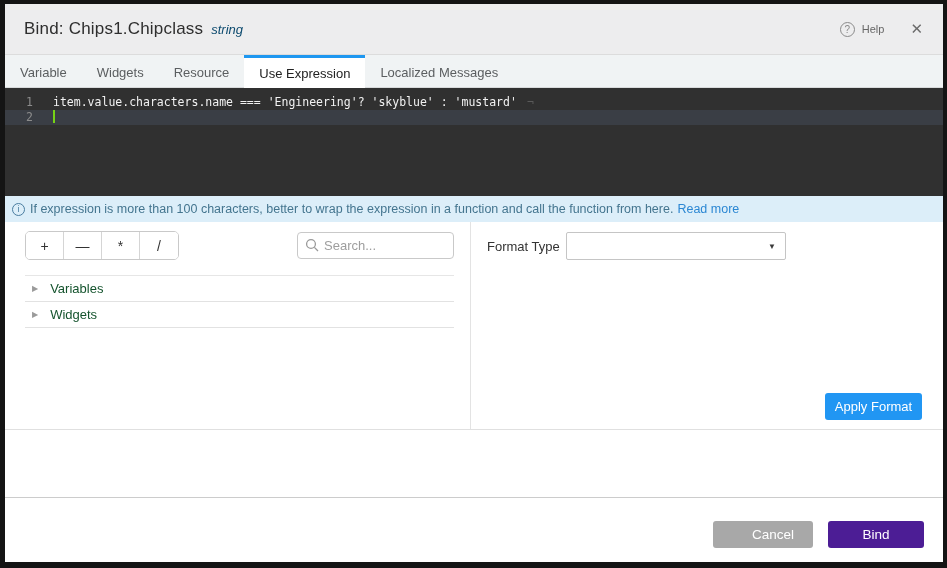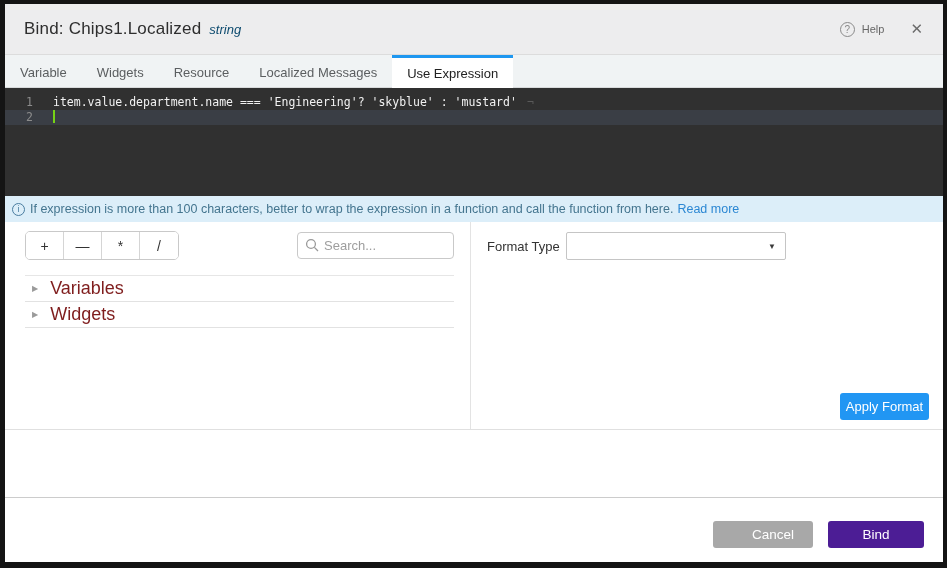--- a/index.html
+++ b/index.html
@@ -103,34 +103,34 @@
   }
   .search-input::placeholder { color: #9e9e9e; }
   .search-icon { position: absolute; left: 8px; top: 6px; width: 14px; height: 14px; }
 
   .tree { margin: 15px 16px 0 20px; border-top: 1px solid #e6e6e6; }
   .tree-row {
     height: 26px; display: flex; align-items: center; border-bottom: 1px solid #e2e2e2;
     cursor: pointer;
   }
   .tree-arrow { font-size: 8px; color: #9a9a9a; margin: 0 12px 0 7px; }
-  .tree-label { font-size: 18px; color: #7f1d1d; }
+  .tree-label { font-size: 13px; color: #14532d; }
 
   .format-row { display: flex; align-items: center; margin: 10px 0 16px 16px; }
   .format-label { font-size: 13px; color: #333; width: 79px; flex: 0 0 auto; }
   .format-select {
     width: 220px; height: 28px; border: 1px solid #c5c5c5; border-radius: 2px;
     background: #fff; position: relative; cursor: pointer; font-size: 13px; color: #333;
     display: flex; align-items: center; padding: 0 24px 0 8px;
   }
   .select-arrow {
     position: absolute; right: 9px; top: 9px; font-size: 8px; color: #3a3a3a;
   }
   .apply-btn {
-    position: absolute; right: 14px; bottom: 9px; width: 89px; height: 27px;
+    position: absolute; right: 21px; bottom: 9px; width: 97px; height: 27px;
     background: #2196f3; color: #fff; border: none; border-radius: 3px;
     font-size: 13px; cursor: pointer; font-family: "Liberation Sans", sans-serif;
   }
 
   
   .spacer { flex: 1; background: #fff; }
   .footer {
     height: 65px; border-top: 1px solid #cccccc; display: flex; align-items: flex-start;
     justify-content: flex-end; padding: 23px 19px 0 0; gap: 15px; flex: 0 0 auto;
     background: #fff;
@@ -142,43 +142,43 @@
   .btn-cancel { width: 100px; background: #a8a8a8; padding-left: 20px; }
   .btn-bind { width: 96px; background: #4c1d95; }
 </style>
 </head>
 <body>
 
 <div class="frame">
   <div class="dialog">
 
     <div class="header">
-      <span class="title">Bind: Chips1.Localized</span>
+      <span class="title">Bind: Chips1.Chipclass</span>
       <span class="type-badge">string</span>
       <div class="header-right">
         <div class="help">
           <span class="help-circle">?</span>
           <span class="help-label">Help</span>
         </div>
         <span class="close-x">✕</span>
       </div>
     </div>
 
     <div class="tabbar">
       <div class="tab">Variable</div>
       <div class="tab">Widgets</div>
       <div class="tab">Resource</div>
+      <div class="tab active">Use Expression</div>
       <div class="tab">Localized Messages</div>
-      <div class="tab active">Use Expression</div>
     </div>
 
     <div class="editor">
       <div class="ed-line">
         <span class="gutter">1</span>
-        <span class="code">item.value.department.name === 'Engineering'? 'skyblue' : 'mustard'</span>
+        <span class="code">item.value.characters.name === 'Engineering'? 'skyblue' : 'mustard'</span>
         <span class="code eol-marker">¬</span>
       </div>
       <div class="ed-line active-line">
         <span class="gutter">2</span>
         <span class="cursor"></span>
       </div>
     </div>
 
     <div class="infobar">
       <span class="info-circle">i</span>

